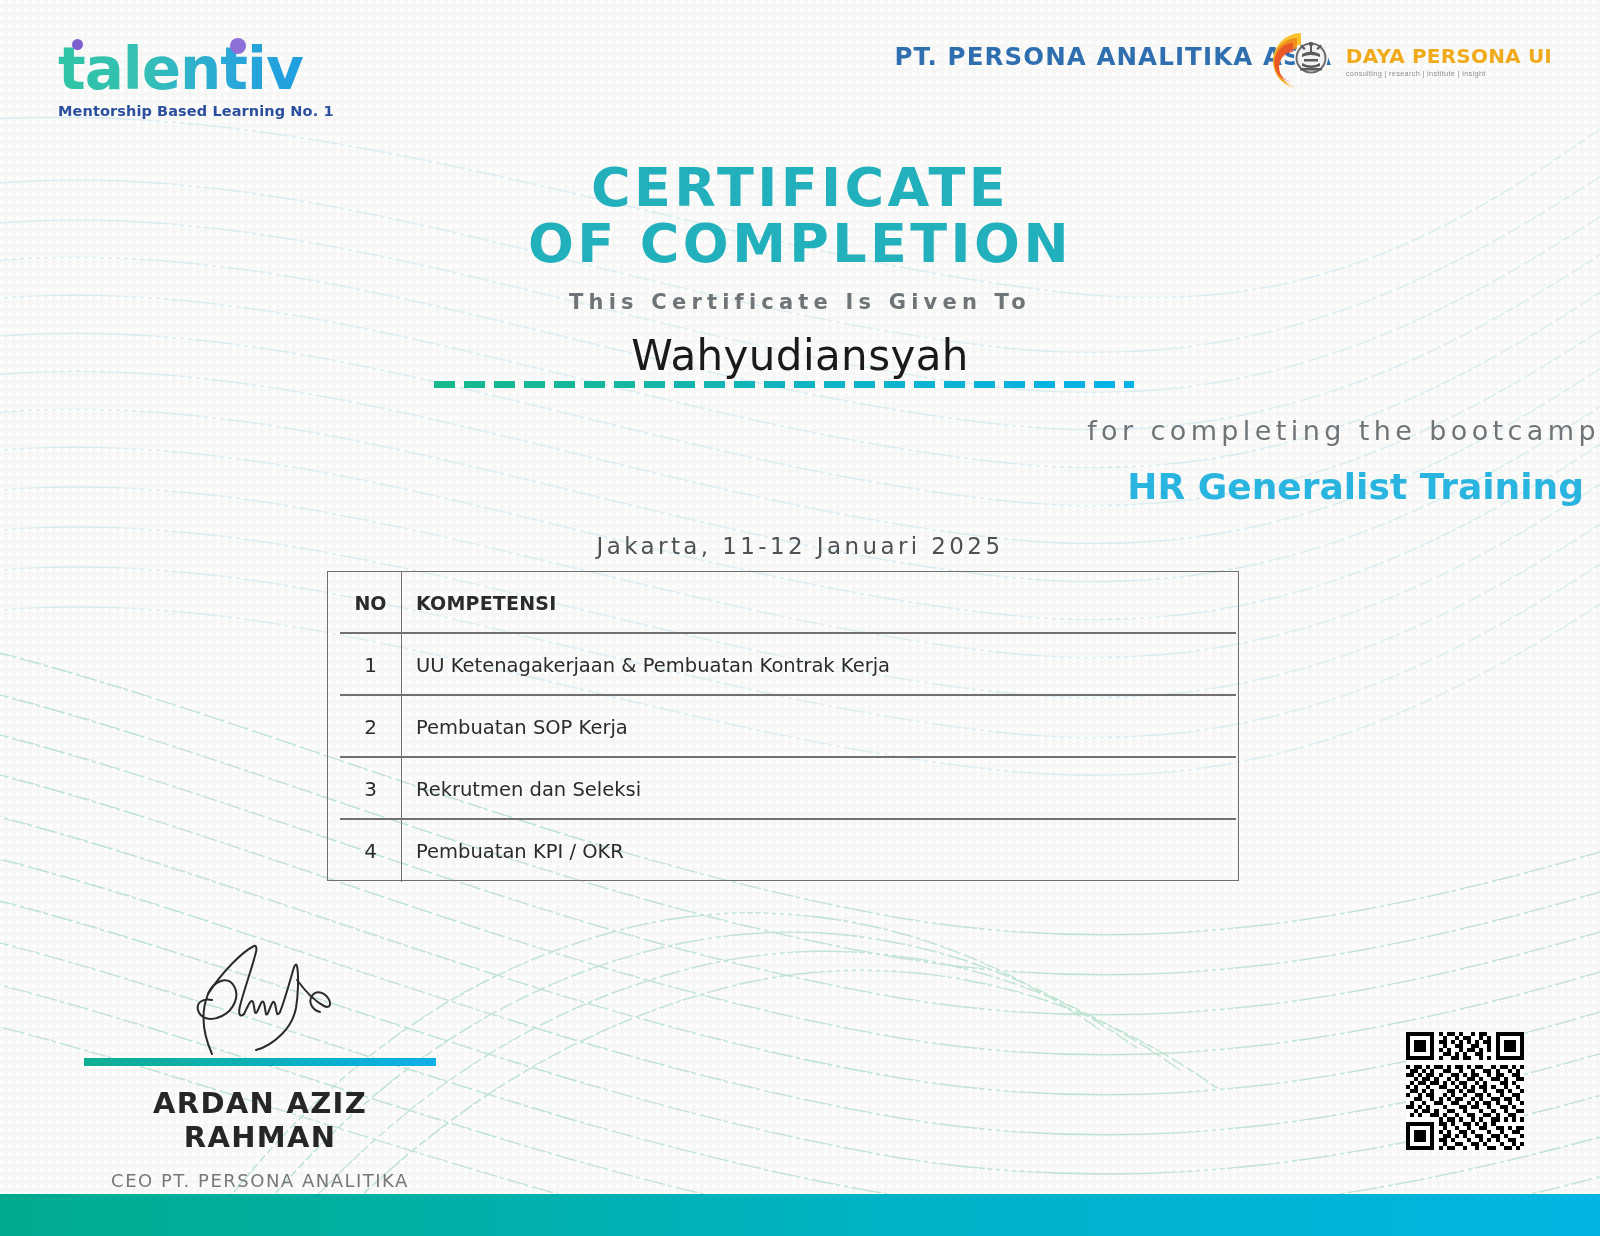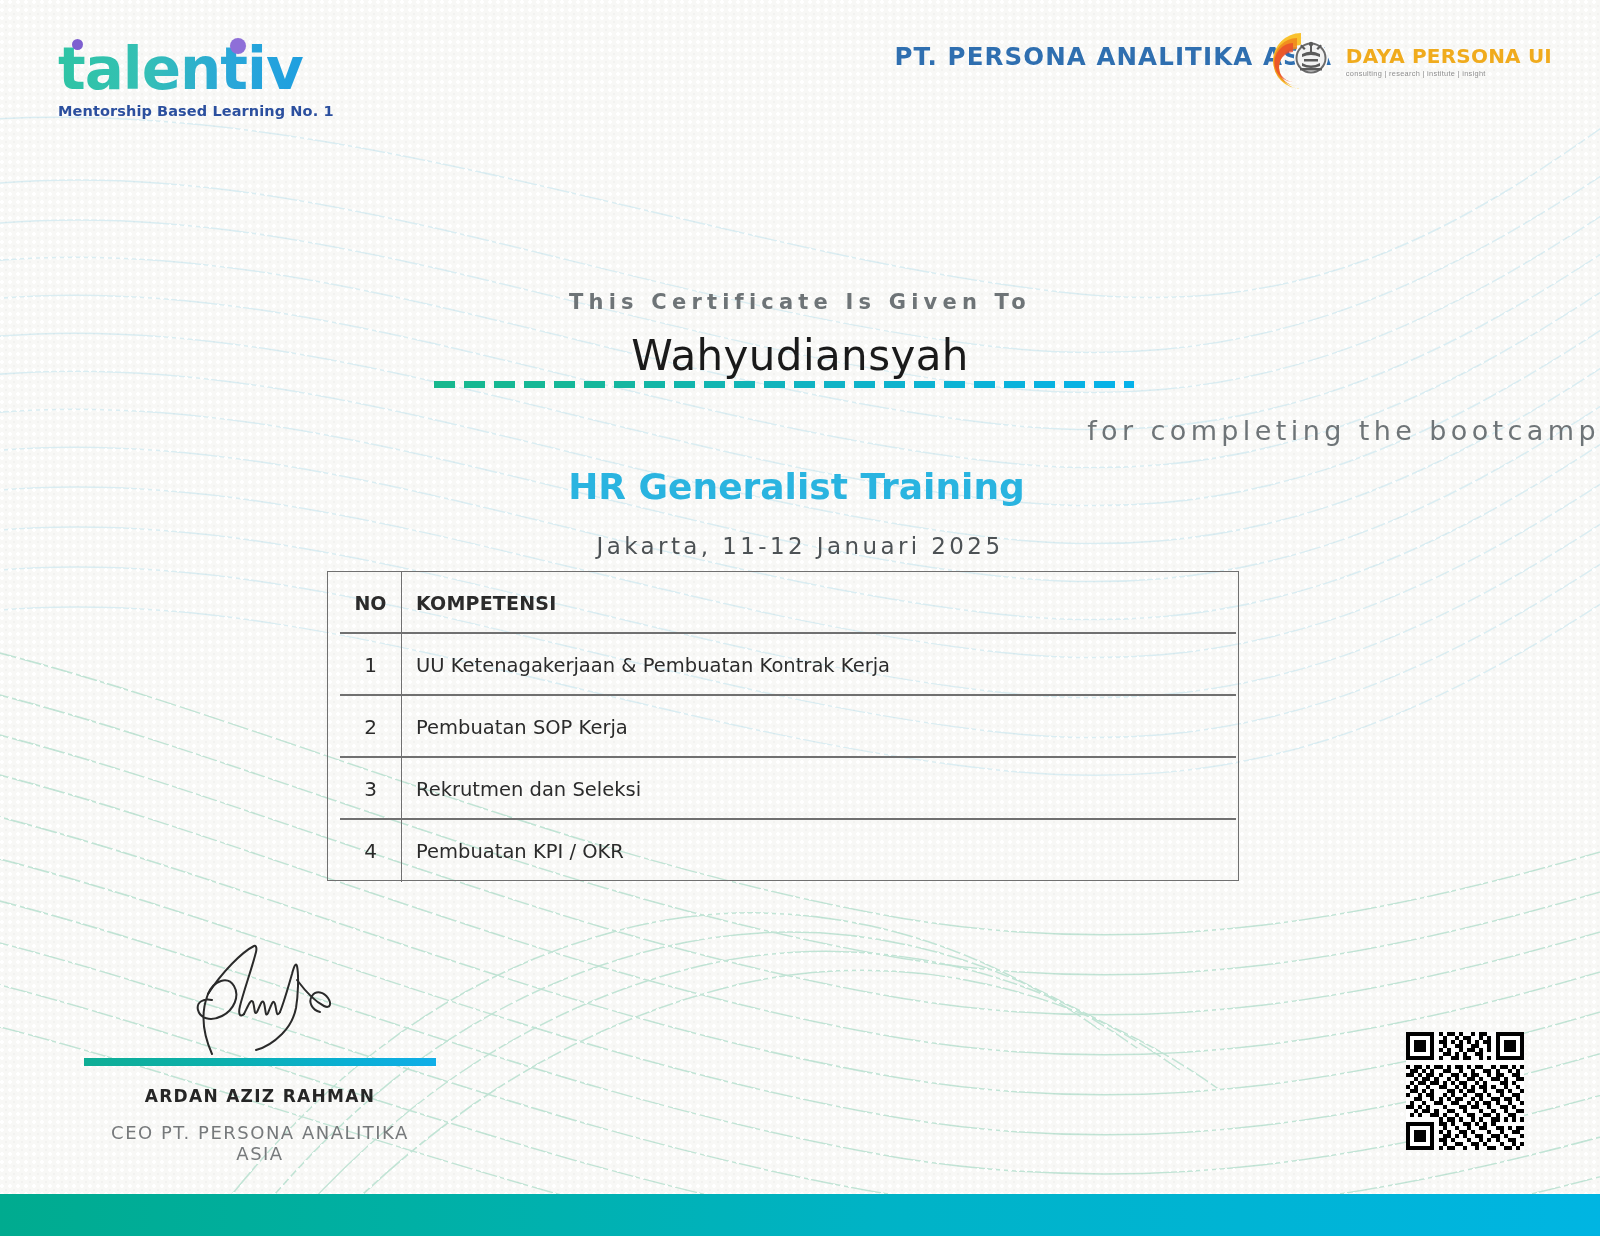--- a/index.html
+++ b/index.html
@@ -115,21 +115,21 @@
   }
   .for-completing {
     position:absolute; top:415px; left:0; right:0;
     text-align:right;
     font-size:27px; font-weight:400; color:#6e7477;
     letter-spacing:4.4px;
     font-family:"DejaVu Sans", sans-serif;
   }
   .bootcamp-name {
     position:absolute; top:466px; left:0; right:16px;
-    text-align:center;
+    text-align:right;
     font-size:36px; font-weight:600; color:#2ab4e0;
     letter-spacing:0px;
     font-family:"DejaVu Sans", sans-serif;
     padding-left:9px;
   }
   .place-date {
     position:absolute; top:533px; left:0; right:0;
     text-align:center;
     font-size:23px; font-weight:400; color:#4c5154;
     letter-spacing:3.4px;
@@ -176,21 +176,21 @@
   
   .sig-block { position:absolute; left:84px; top:940px; width:352px; }
   .sig-mark { position:relative; height:118px; }
   .sig-line {
     height:8px; width:352px;
     background:linear-gradient(90deg,#0fae95 0%, #0cb0ae 40%, #0aafd4 75%, #11aee8 100%);
   }
   .sig-name {
     margin-top:20px; text-align:center;
     font-family:"DejaVu Sans", sans-serif;
-    font-size:17px; font-weight:700; color:#262626;
+    font-size:29px; font-weight:700; color:#262626;
     letter-spacing:1.3px;
   }
   .sig-role {
     margin-top:16px; text-align:center;
     font-family:"DejaVu Sans", sans-serif;
     font-size:18px; font-weight:400; color:#76797b;
     letter-spacing:1.5px;
   }
 
   
@@ -278,20 +278,24 @@
             <path d="M47 20 l4 -4 l-1.6 -1.6 l-4 4 z"></path>
           </g>
         </svg>
       </div>
       <div class="dm-text-wrap">
         <div class="dm-title">DAYA PERSONA UI</div>
         <div class="dm-sub">consulting  |  research  |  institute  |  insight</div>
       </div>
     </div>
 
+    <div class="cert-title">
+      <span>CERTIFICATE</span>
+      <span class="l2">OF COMPLETION</span>
+    </div>
 
     <div class="given-to">This Certificate Is Given To</div>
     <div class="recipient">Wahyudiansyah</div>
     <div class="dash-line"></div>
     <div class="for-completing">for completing the bootcamp</div>
     <div class="bootcamp-name">HR Generalist Training</div>
     <div class="place-date">Jakarta, 11-12 Januari 2025</div>
 
     <div class="comp-table">
       <div class="ct-row head">

